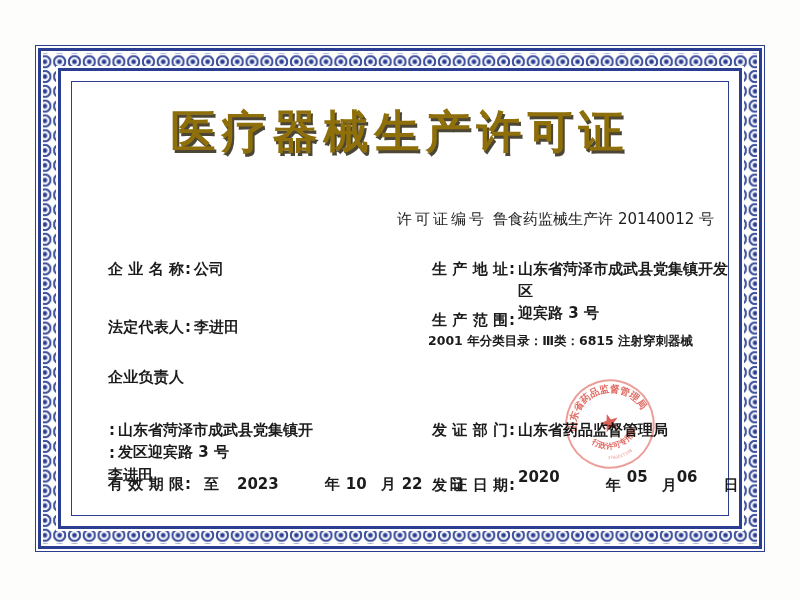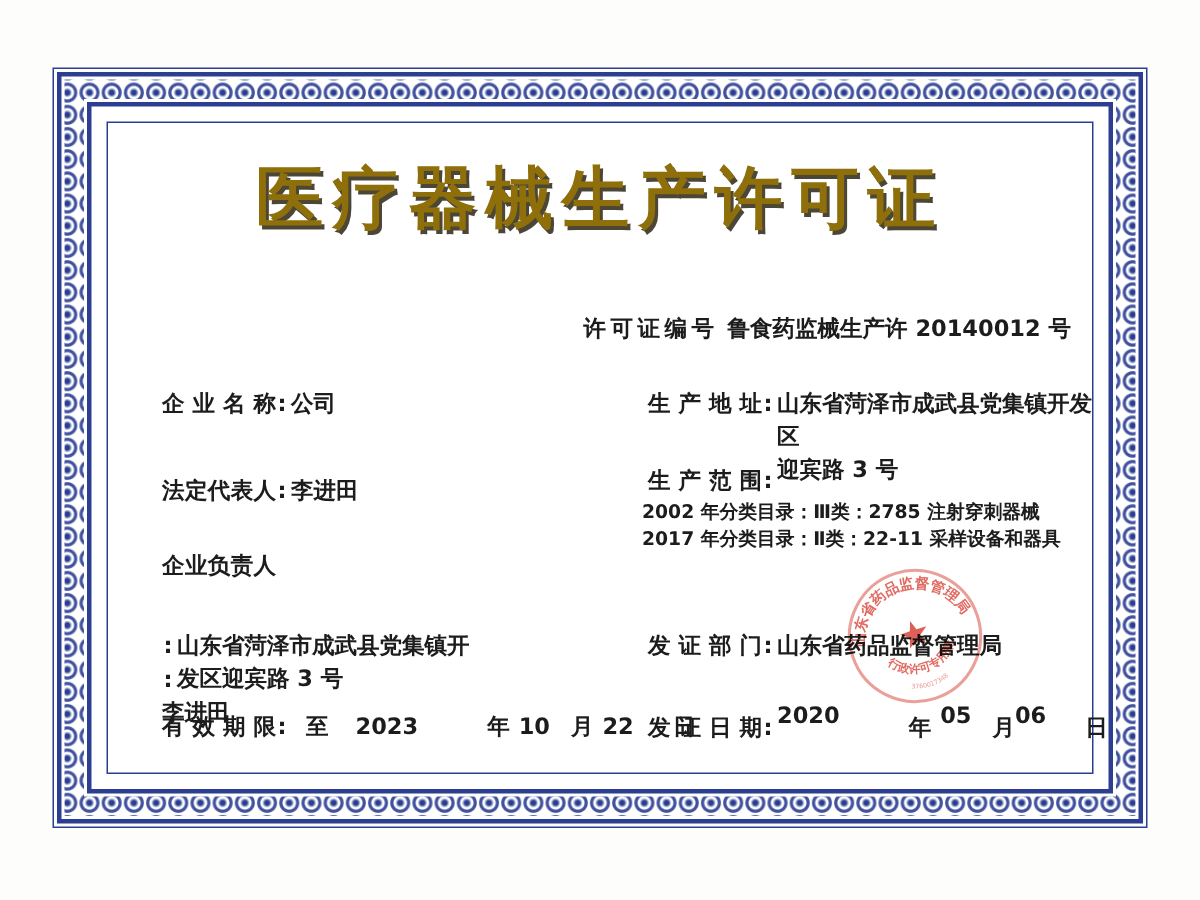--- a/index.html
+++ b/index.html
@@ -18,21 +18,21 @@
           radial-gradient(circle, rgba(43,62,146,0) 4.1px, rgba(43,62,146,.9) 4.9px, rgba(43,62,146,.9) 6.3px, rgba(43,62,146,0) 7px);
         background-size:14.8px 14.8px; background-position:center; }
   .f3 { width:100%; height:100%; border:3px solid #2b3e92; background:#fff;
         box-shadow:0 0 0 2px #fff; padding:10px; }
   .f4 { position:relative; width:100%; height:100%; border:1px solid #2b3e92; background:#fff; }
 
   
   .title { position:absolute; left:0; top:20px; width:100%; text-align:center;
            font-size:45px; font-weight:700; letter-spacing:6px; color:#8e6f0a;
            text-shadow:2px 3px 0 rgba(30,24,3,.8); }
-  .license-line { position:absolute; top:128px; right:14px; font-size:15px; font-weight:700; }
+  .license-line { position:absolute; top:128px; right:14px; font-size:15px; font-weight:400; }
   .license-line .lbl { letter-spacing:3px; margin-right:6px; }
 
   .field { position:absolute; display:flex; font-size:15px; font-weight:600; line-height:22px; }
   .col-l { left:36px; } .col-r { left:360px; }
   .lblw { width:76px; flex:0 0 76px; text-align:justify; text-align-last:justify; }
   .colon { margin:0 3px 0 1px; }
   .val { max-width:230px; }
 
   .row-company { top:176px; } .row-legal { top:234px; } .row-head { top:284px;flex-direction:column; }
   .row-res { top:337px; } .row-valid { top:391px; }
@@ -117,22 +117,21 @@
                 <div>山东省菏泽市成武县党集镇开发区</div>
                 <div>迎宾路 3 号</div>
               </span>
             </div>
 
             <div class="field col-r row-scope">
               <span class="lblw">生产范围</span>
               <span class="colon">:</span>
             </div>
             <div class="scope-lines">
-              <div>2002 年分类目录：Ⅲ类：2785 注射穿刺器械</div>
-              <div>2017 年分类目录：Ⅱ类：22-11 采样设备和器具</div>
+              <div>2001 年分类目录：Ⅲ类：6815 注射穿刺器械</div>
             </div>
 
             <div class="field col-r row-issuer">
               <span class="lblw">发证部门</span>
               <span class="colon">:</span>
               <span class="val">山东省药品监督管理局</span>
             </div>
 
             <div class="field col-r row-idate datebits">
               <span class="lblw">发证日期</span>

